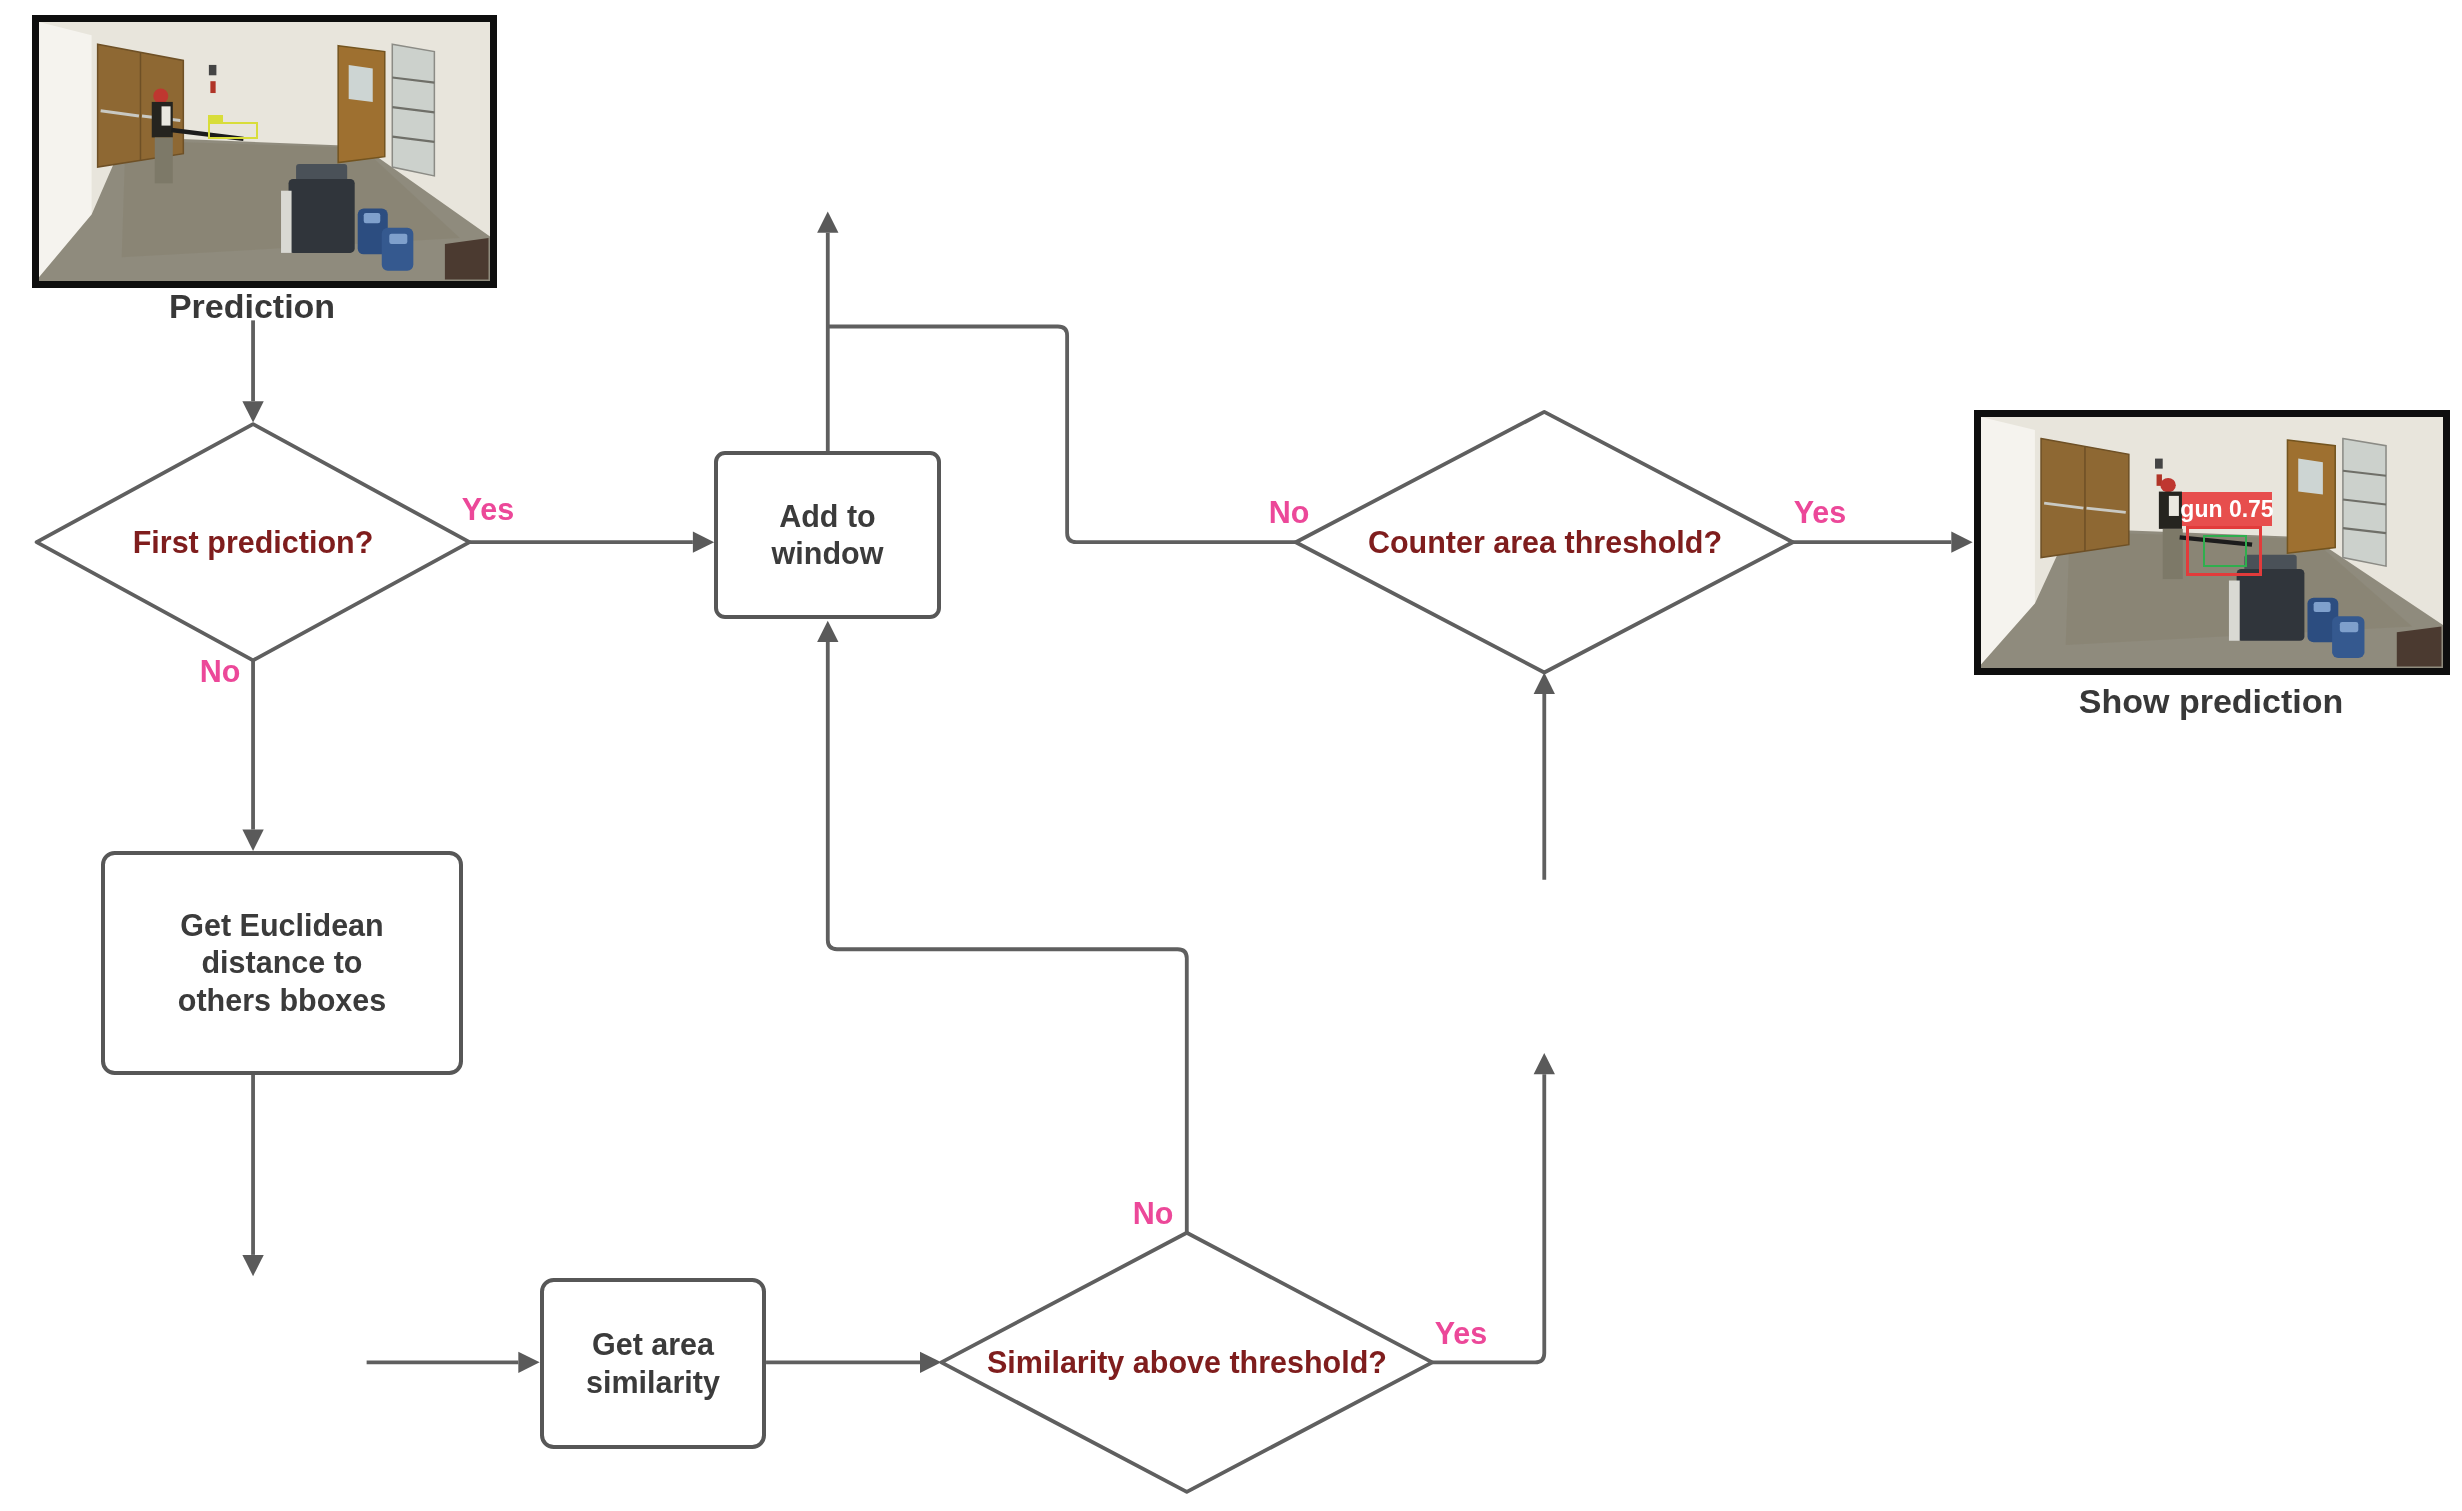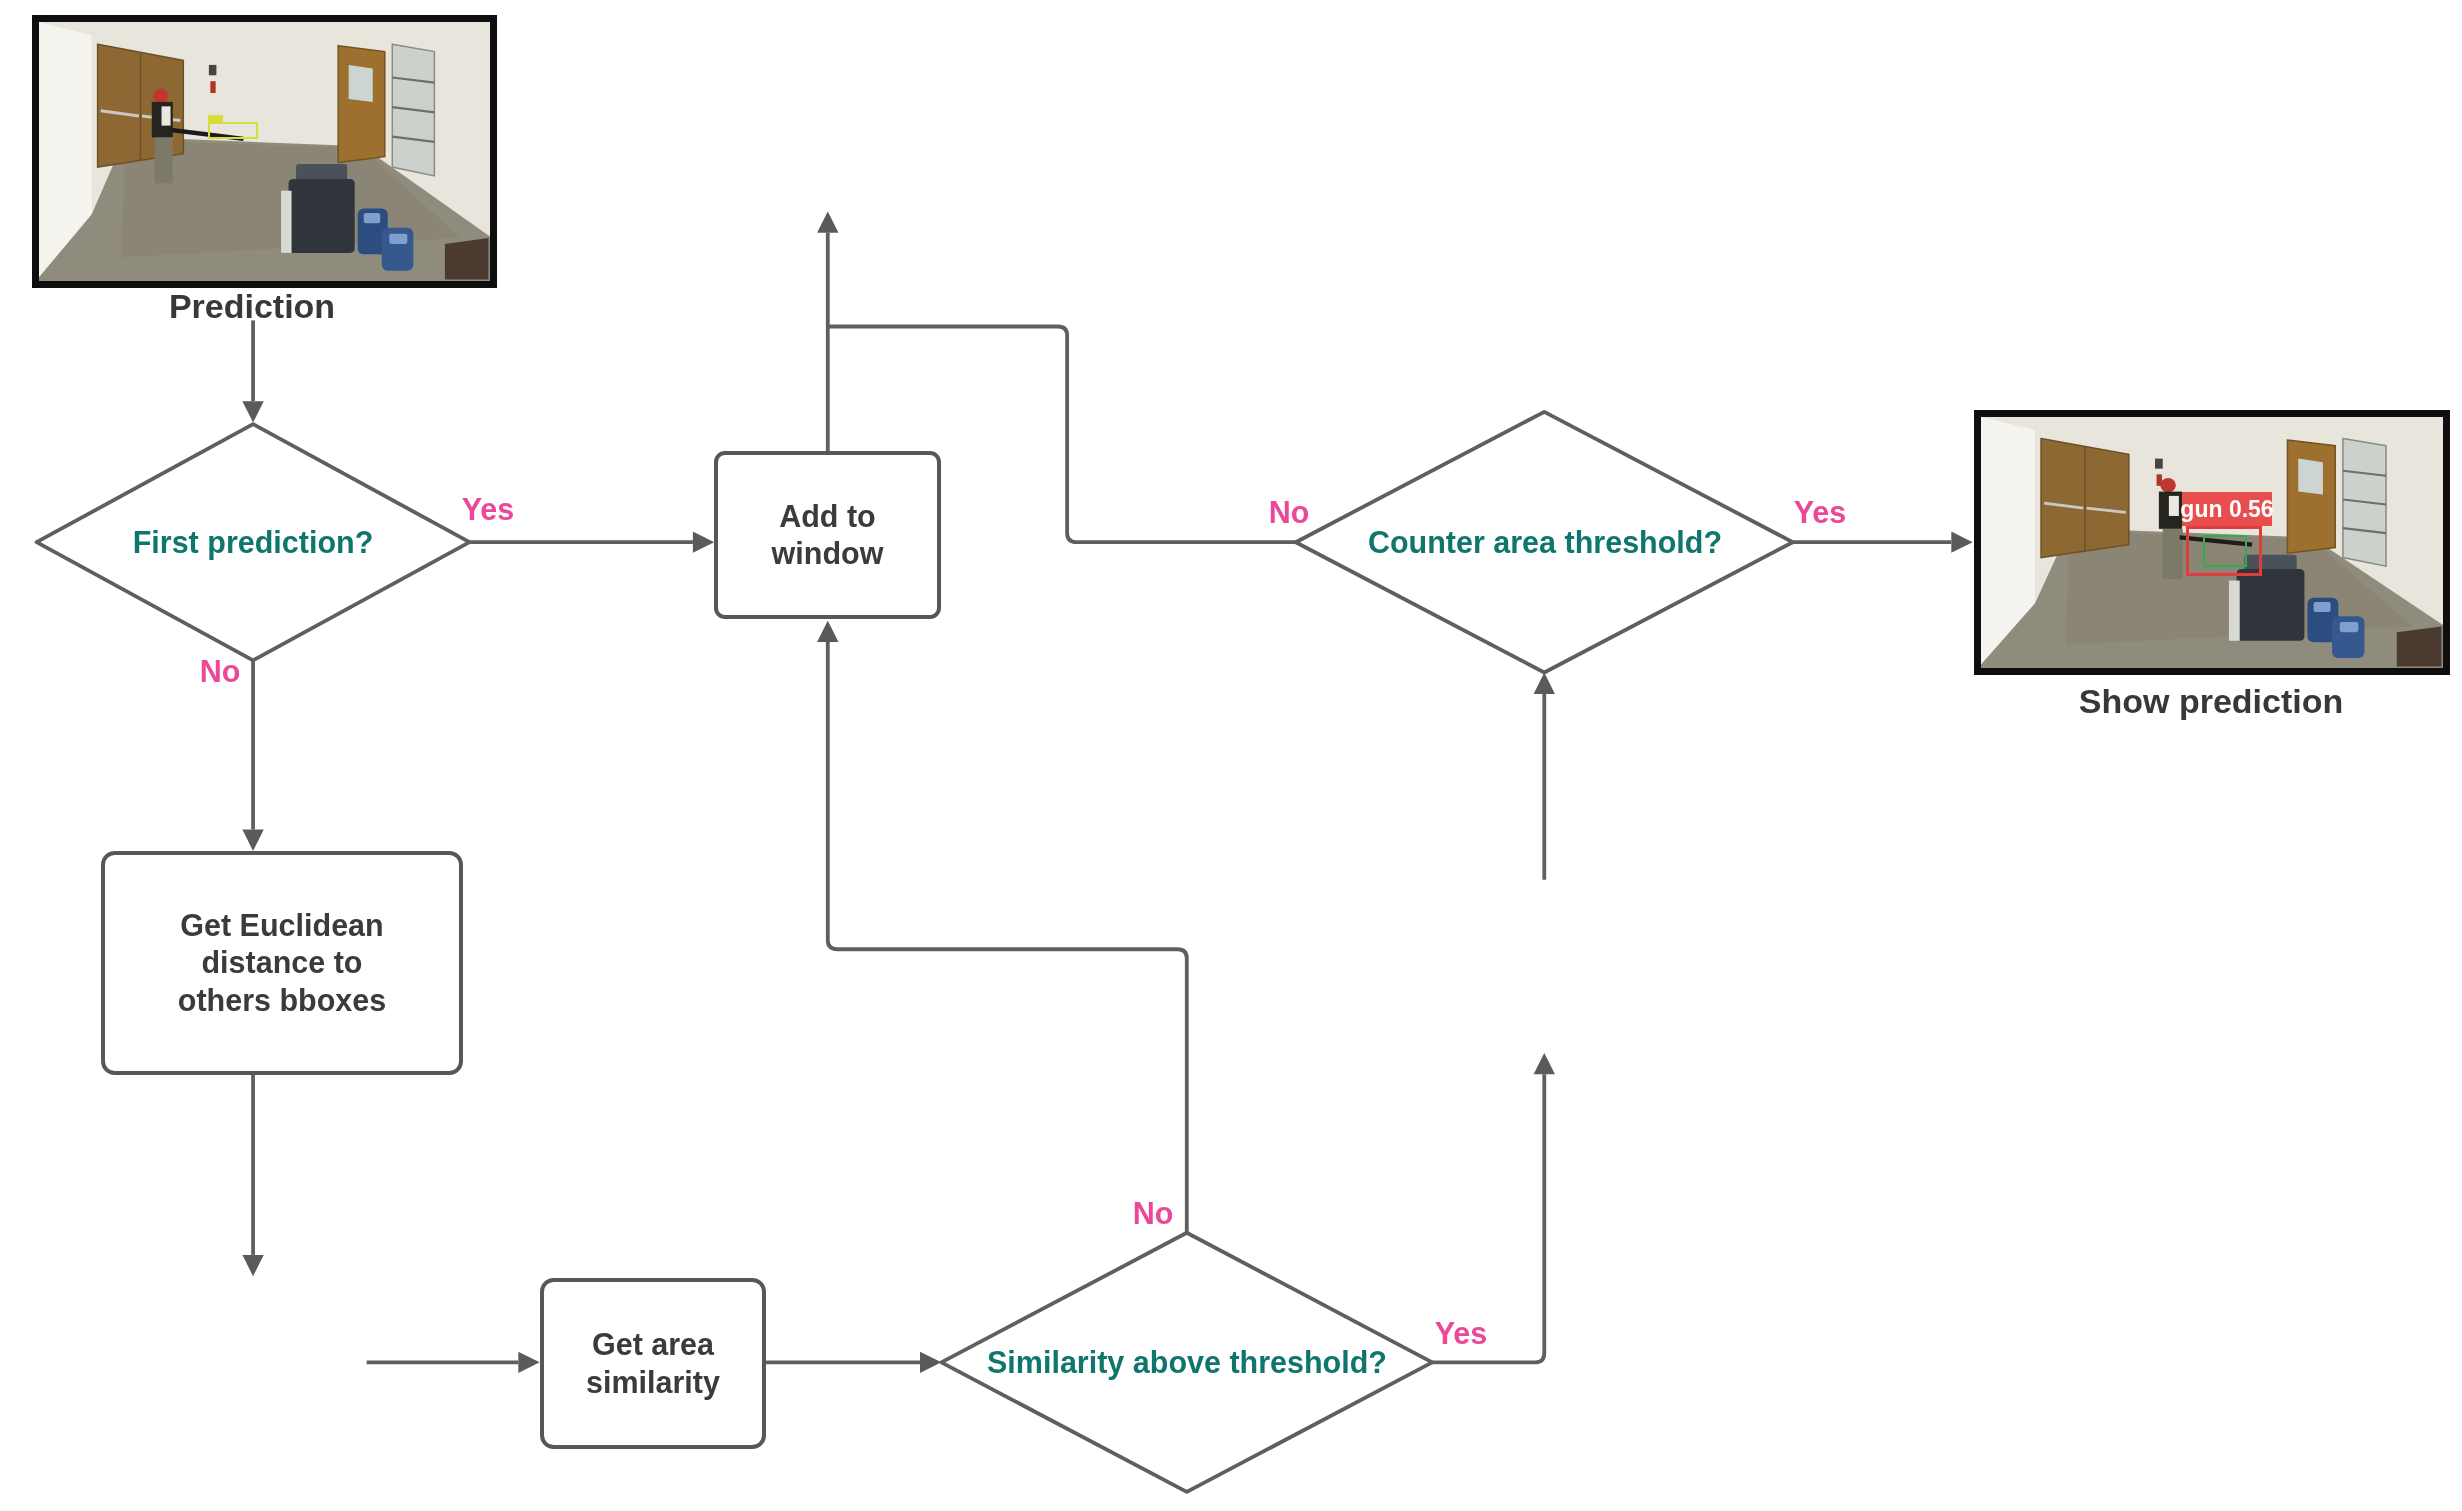--- a/index.html
+++ b/index.html
@@ -20,21 +20,21 @@
     border-radius:13.7px;
     display:flex;align-items:center;justify-content:center;
     text-align:center;
     font-size:30.5px;font-weight:bold;line-height:1.22;
     white-space:pre-line;
     color:#3b3b3b;
   }
   .pill{border-radius:61px;border-width:3.8px;}
   .dlabel{
     position:absolute;transform:translate(-50%,-50%);
-    font-size:30.5px;font-weight:bold;white-space:nowrap;color:#0f766e;
+    font-size:30.5px;font-weight:bold;white-space:nowrap;color:#7f1d1d;
   }
   .elabel{
     position:absolute;transform:translate(-50%,-50%);
     font-size:30.5px;font-weight:bold;color:#ec4899;
   }
   .caption{
     position:absolute;transform:translate(-50%,-50%);
     font-size:34px;font-weight:bold;color:#383838;white-space:nowrap;
   }
   .photo{
@@ -199,21 +199,21 @@
       <polygon points="540,300 598,292 598,348 540,348" fill="#4b3a30"></polygon>
       <circle cx="243" cy="95" r="10" fill="#bf3730"></circle>
       <rect x="231" y="104" width="30" height="52" fill="#25241f"></rect>
       <rect x="244" y="110" width="13" height="28" fill="#eae8e0"></rect>
       <rect x="236" y="156" width="26" height="70" fill="#7d7968"></rect>
       <line x1="258" y1="168" x2="352" y2="178" stroke="#1c1c1c" stroke-width="6"></line>
     </svg>
   </div>
 
   <div class="ovl det-label" style="left:2182px;top:492px;width:90px;height:34px;">
-    <span>gun 0.56</span>
+    <span>gun 0.75</span>
   </div>
   <div class="ovl bbox-red" style="left:2186px;top:526px;width:76px;height:50px;"></div>
   <div class="ovl bbox-green" style="left:2203px;top:535px;width:44px;height:32px;"></div>
 
   <div class="caption" style="left:2211px;top:701px;">Show prediction</div>
 
 </div>
 
 
 </body></html>

